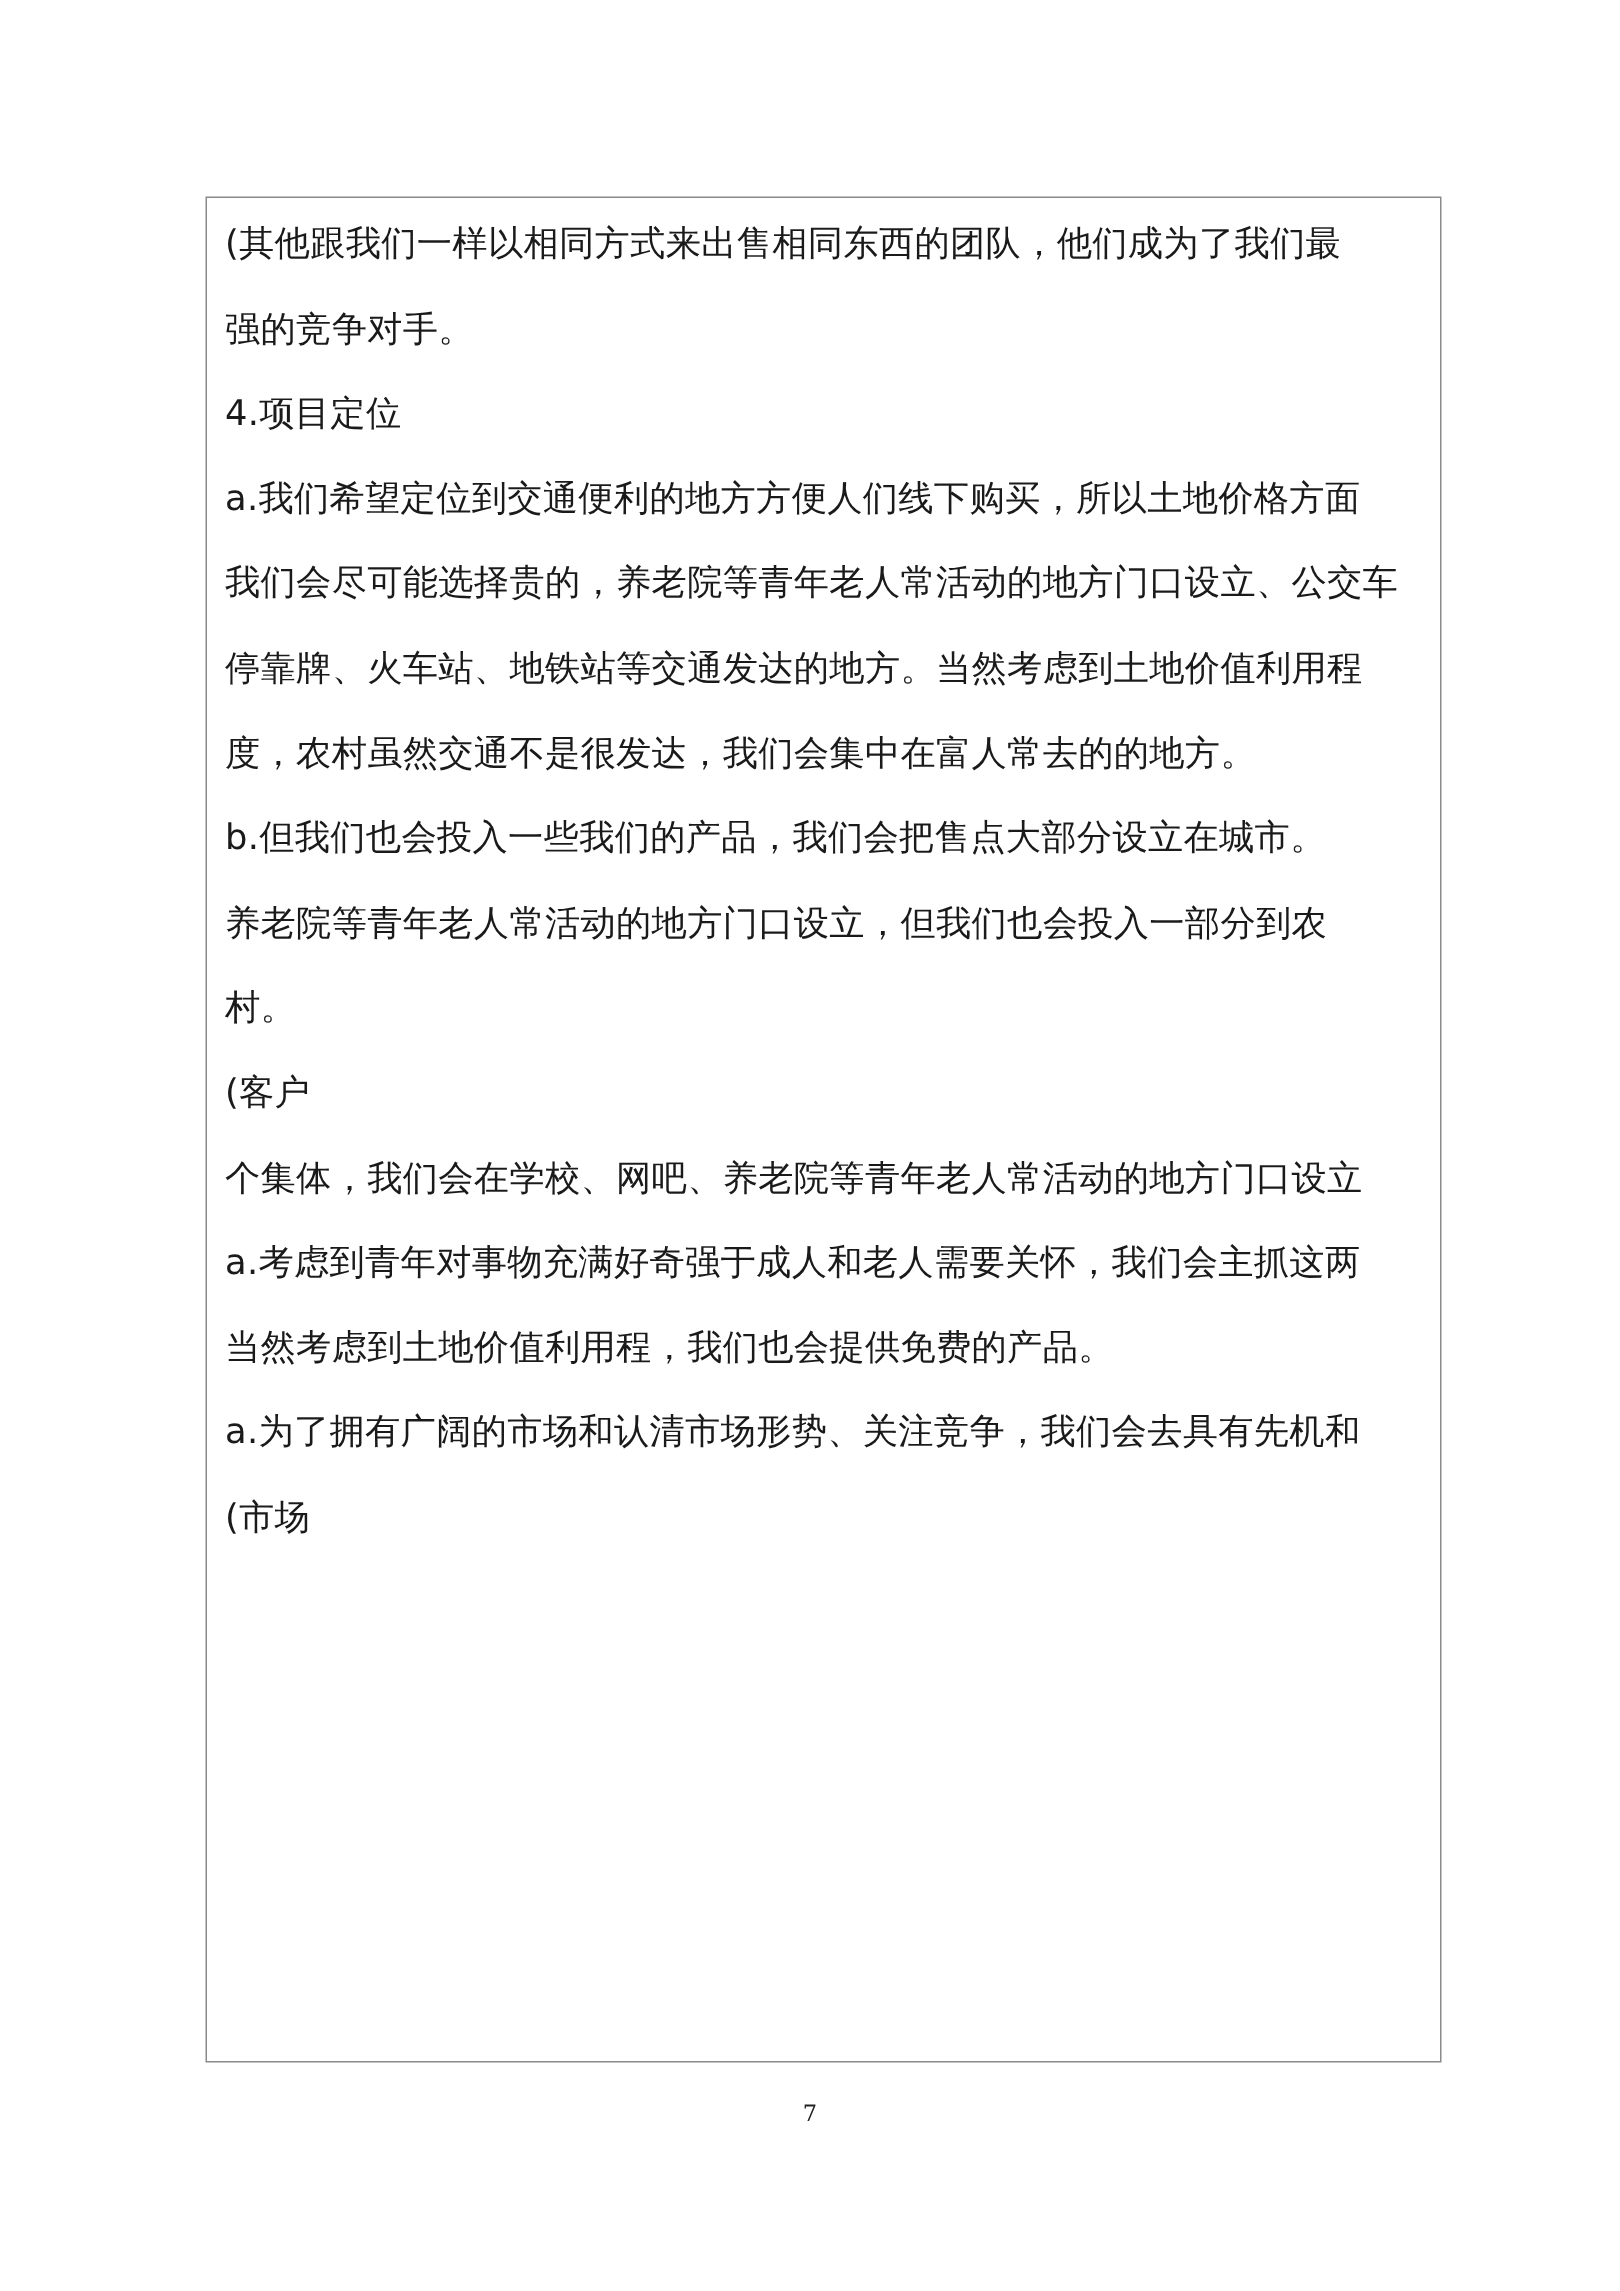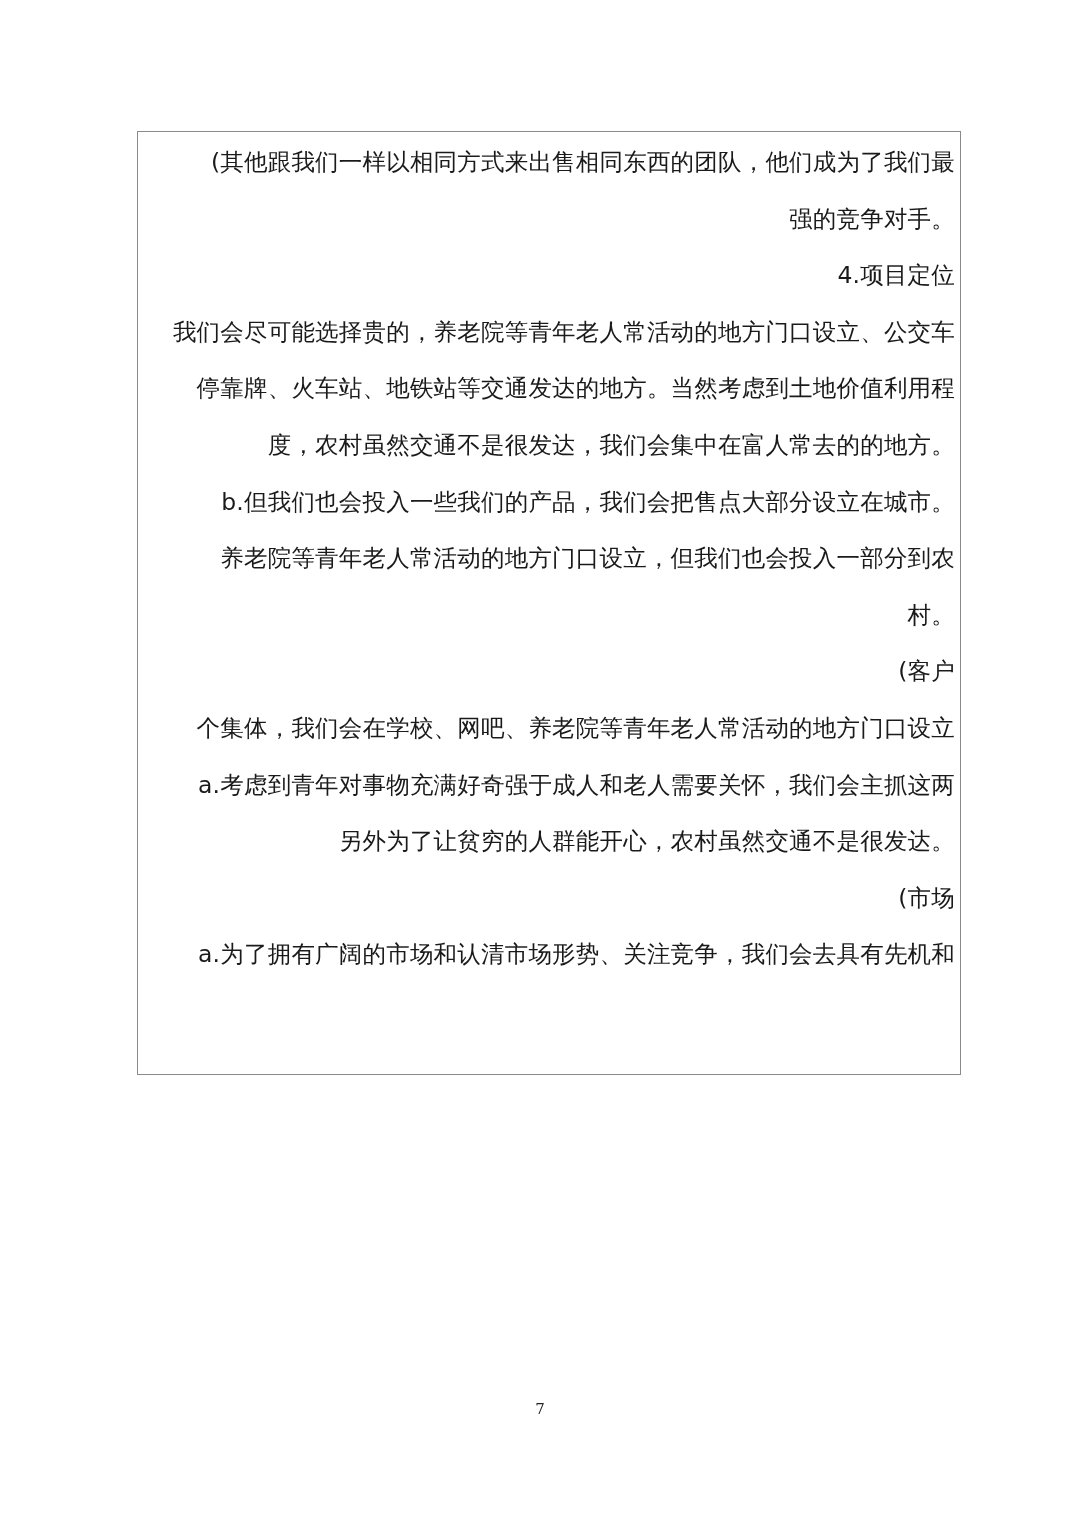--- a/index.html
+++ b/index.html
@@ -1,41 +1,42 @@
 <!DOCTYPE html>
 <html><head>
 <meta charset="utf-8">
 <style>
   html, body { margin: 0; padding: 0; background: #ffffff; }
   body { width: 1080px; height: 1527px; position: relative; overflow: hidden;
          font-family: "DejaVu Sans", "Liberation Sans", sans-serif; color: #1a1a1a; }
-  .page-box { position: absolute; left: 137px; top: 131px; width: 824px; height: 944px;
-              border: 1.5px solid #8a8a8a; box-sizing: border-box; text-align: right; }
+  .page-box { position: absolute; left: 137px; top: 131px; width: 824px; height: 1244px;
+              border: 1.5px solid #8a8a8a; box-sizing: border-box; }
   .lines { position: absolute; left: 12px; top: 14px; width: 805px; }
   .line { height: 56.6px; line-height: 32px; font-size: 23.5px; white-space: nowrap;
           letter-spacing: 0.2px; overflow: visible; }
   .page-number { position: absolute; top: 1400px; left: 0; width: 1080px; text-align: center;
                  font-family: "DejaVu Serif", "Liberation Serif", serif; font-size: 15px; color: #222; }
 </style>
 </head>
 <body>
 
 <div class="page-box">
   <div class="lines">
     <div class="line">(其他跟我们一样以相同方式来出售相同东西的团队，他们成为了我们最</div>
     <div class="line">强的竞争对手。</div>
     <div class="line">4.项目定位</div>
+    <div class="line">a.我们希望定位到交通便利的地方方便人们线下购买，所以土地价格方面</div>
     <div class="line">我们会尽可能选择贵的，养老院等青年老人常活动的地方门口设立、公交车</div>
     <div class="line">停靠牌、火车站、地铁站等交通发达的地方。当然考虑到土地价值利用程</div>
     <div class="line">度，农村虽然交通不是很发达，我们会集中在富人常去的的地方。</div>
     <div class="line">b.但我们也会投入一些我们的产品，我们会把售点大部分设立在城市。</div>
     <div class="line">养老院等青年老人常活动的地方门口设立，但我们也会投入一部分到农</div>
     <div class="line">村。</div>
     <div class="line">(客户</div>
     <div class="line">个集体，我们会在学校、网吧、养老院等青年老人常活动的地方门口设立</div>
     <div class="line">a.考虑到青年对事物充满好奇强于成人和老人需要关怀，我们会主抓这两</div>
-    <div class="line">另外为了让贫穷的人群能开心，农村虽然交通不是很发达。</div>
+    <div class="line">当然考虑到土地价值利用程，我们也会提供免费的产品。</div>
+    <div class="line">a.为了拥有广阔的市场和认清市场形势、关注竞争，我们会去具有先机和</div>
     <div class="line">(市场</div>
-    <div class="line">a.为了拥有广阔的市场和认清市场形势、关注竞争，我们会去具有先机和</div>
   </div>
 </div>
 
 <div class="page-number">7</div>
 
 </body></html>

